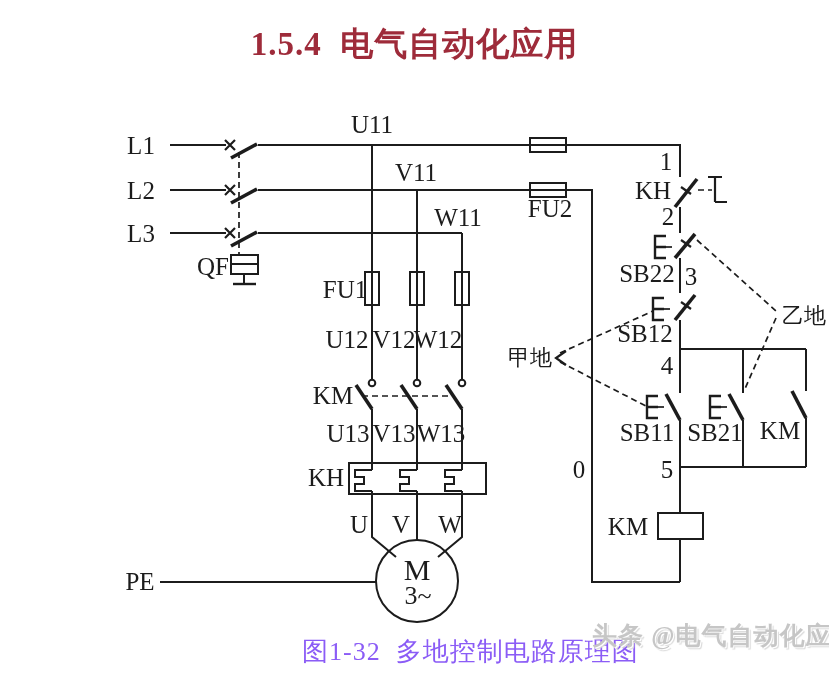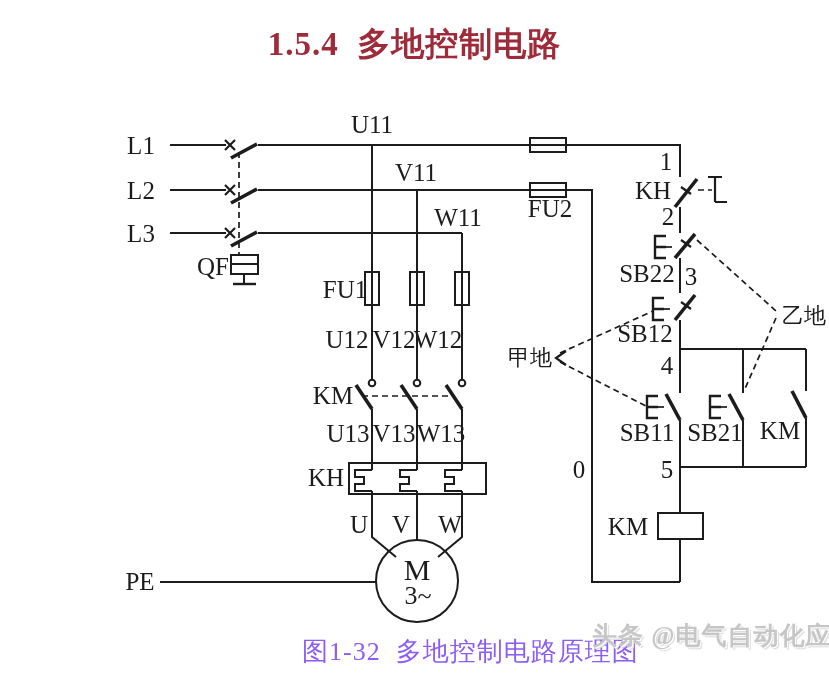--- a/index.html
+++ b/index.html
@@ -22,21 +22,21 @@
   .w25{stroke:#1c1c1c;stroke-width:2.4;fill:none;}
   .blade{stroke:#1c1c1c;stroke-width:3.6;fill:none;}
   .dash{stroke:#1c1c1c;stroke-width:1.7;fill:none;stroke-dasharray:6 4;}
   .tick{stroke:#1c1c1c;stroke-width:2.2;fill:none;}
 </style>
 </head>
 <body>
 
 <div class="page">
 
-  <div class="title" style="color: rgb(158, 43, 58);">1.5.4  多地控制电路</div>
+  <div class="title" style="color: rgb(158, 43, 58);">1.5.4  电气自动化应用</div>
 
   <svg width="829" height="673" viewBox="0 0 829 673">
 
     <g>
       <path class="w" d="M170 145 H226"></path>
       <path class="w" d="M258 145 H680 V177"></path>
       <path class="w" d="M170 190 H226"></path>
       <path class="w" d="M258 190 H592 V582 H680"></path>
       <path class="w" d="M170 233 H226"></path>
       <path class="w" d="M258 233 H462"></path>

